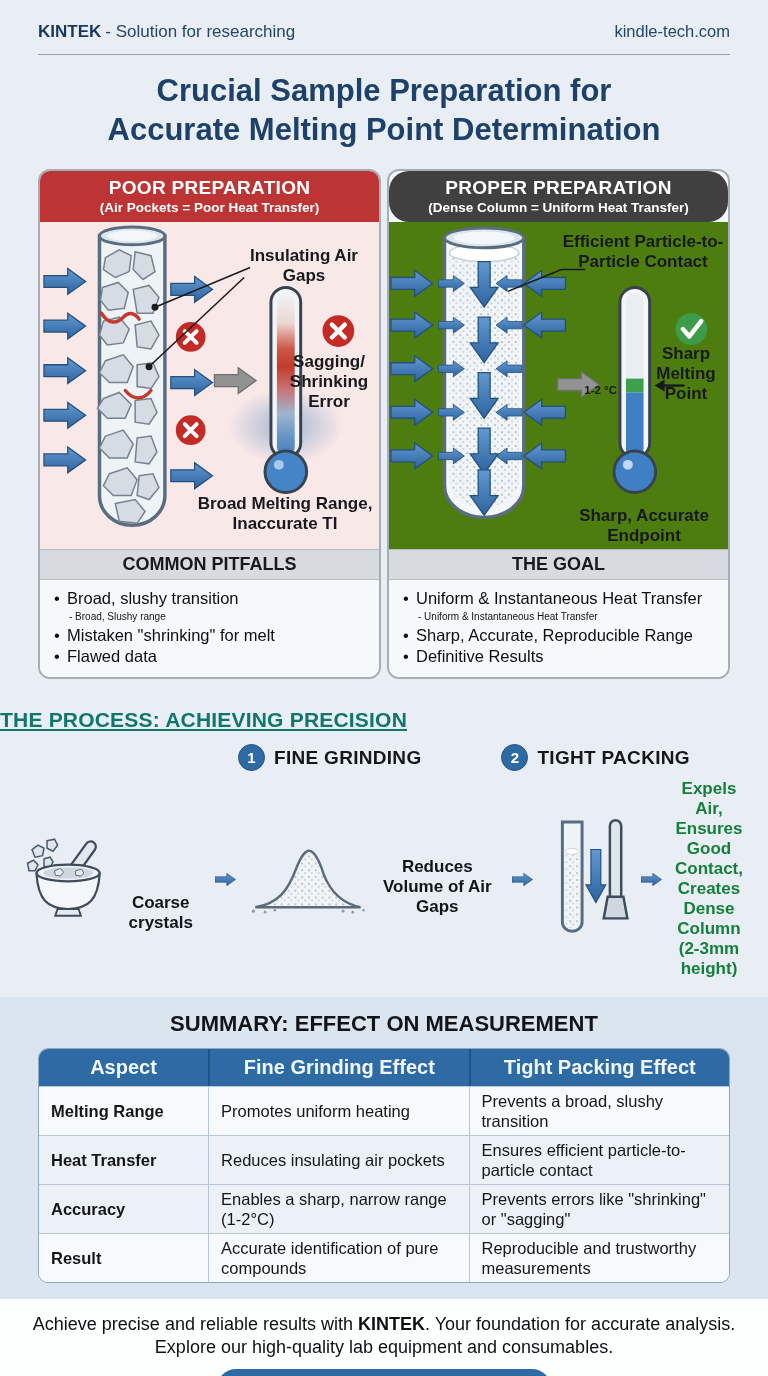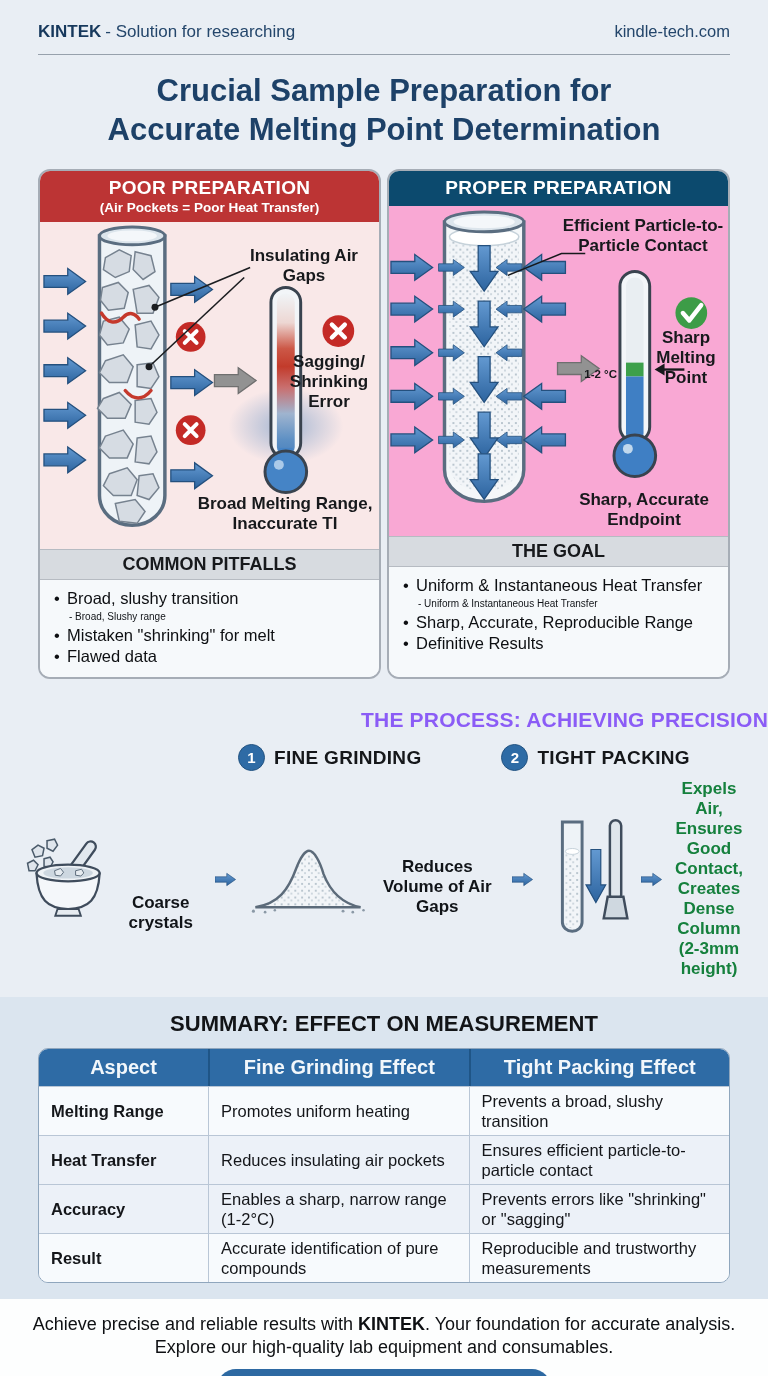--- a/index.html
+++ b/index.html
@@ -14,45 +14,45 @@
   .site { font-size: 16.5px; color: #24466b; }
 
   
   .main-title { margin-top: 16px; text-align: center; color: #1d4168; font-size: 31px; line-height: 39px; font-weight: 800; }
 
   
   .panels { margin: 20px 38px 9px; display: flex; gap: 6px; }
   .panel { flex: 1; height: 510px; border: 2px solid #a6adb6; border-radius: 12px; overflow: hidden; background: #f6f9fb; display: flex; flex-direction: column; }
   .panel-header { padding: 6px 4px 7px; text-align: center; color: #fff; }
   .panel-header.red { background: #bc3434; }
-  .panel-header.green { background: #0c4a6e; }
+  .panel-header.green { background: #404040; border-radius: 20px; }
   .panel-title { font-size: 19px; font-weight: 800; letter-spacing: .3px; }
   .panel-sub { font-size: 13.5px; font-weight: 700; margin-top: 1px; }
   .panel-art { position: relative; height: 330px; }
   .panel-art.pink { background: #f9e8e8; }
-  .panel-art.greenish { background: #f9a8d4; }
+  .panel-art.greenish { background: #4d7c0f; }
   .panel-art svg { position: absolute; inset: 0; }
   .art-label { position: absolute; text-align: center; font-weight: 700; color: #17191c; font-size: 17px; line-height: 20px; }
   .lab-airgaps { left: 196px; top: 24px; width: 136px; }
   .lab-sagging { right: 3px; top: 130px; width: 94px; }
   .lab-sagging span { display: block; }
   .lab-broad { left: 150px; top: 272px; width: 190px; }
   .lab-contact { left: 170px; top: 10px; width: 168px; }
   .lab-range { left: 166px; top: 158px; width: 62px; font-size: 11.5px; text-align: right; }
   .lab-sharp { right: 2px; top: 122px; width: 80px; }
   .lab-endpoint { left: 183px; top: 284px; width: 144px; }
   .panel-band { background: #d7dbe0; border-top: 1.5px solid #b6bbc2; border-bottom: 1.5px solid #b6bbc2; text-align: center; font-size: 18px; font-weight: 800; padding: 4px 0; color: #17191c; }
   .panel-bullets { background: #f6f9fb; padding: 8px 10px 10px 14px; flex: 1; }
   .panel-bullets ul { list-style: none; }
   .panel-bullets li { font-size: 16.5px; line-height: 21px; color: #0d0f12; padding-left: 13px; position: relative; }
   .panel-bullets li::before { content: "•"; position: absolute; left: 0; top: 0; }
   .sub-bullet { font-size: 10px; line-height: 16px; margin-left: 2px; color: #111418; }
 
   
-  .process-title { margin-top: 20px; text-align: right; font-size: 21px; font-weight: 800; color: #8b5cf6; letter-spacing: .2px; }
+  .process-title { margin-top: 20px; text-align: left; font-size: 21px; font-weight: 800; color: #0f766e; letter-spacing: .2px; text-decoration: underline; }
   .steps { display: flex; margin: 12px 38px 0; align-items: center; }
   .step { display: flex; align-items: center; gap: 9px; }
   .step1 { margin-left: 200px; }
   .step2 { margin-left: 80px; }
   .step-num { width: 27px; height: 27px; border-radius: 50%; background: #2e6ba5; border: 1.5px solid #235381; color: #fff; font-weight: 800; font-size: 15px; display: flex; align-items: center; justify-content: center; flex: 0 0 auto; }
   .step-label { font-size: 19px; font-weight: 800; color: #15171a; letter-spacing: .3px; }
   .process-row { display: flex; align-items: center; justify-content: center; margin: 8px 20px 0; gap: 7px; }
   .proc-item { display: flex; flex-direction: row; align-items: flex-end; }
   .proc-caption { margin-top: 3px; font-size: 17px; font-weight: 700; color: #111418; text-align: center; }
   .cap-reduces { width: 135px; }
@@ -230,20 +230,21 @@
           </li>
           <li>Mistaken "shrinking" for melt</li>
           <li>Flawed data</li>
         </ul>
       </div>
     </div>
 
     <div class="panel">
       <div class="panel-header green">
         <div class="panel-title">PROPER PREPARATION</div>
+        <div class="panel-sub">(Dense Column = Uniform Heat Transfer)</div>
       </div>
       <div class="panel-art greenish">
         <svg viewBox="0 0 342 330">
 
           <g>
             <path d="M56,16 h80 v250 a40,32 0 0 1 -80,0 z" fill="#f4f7f9" stroke="#5a6d80" stroke-width="3.5"></path>
             <path d="M61,30 h70 v232 a35,26 0 0 1 -70,0 z" fill="url(#pDots)"></path>
             <ellipse cx="96" cy="31" rx="35" ry="9" fill="#ffffff" stroke="#c6d2da" stroke-width="1.5"></ellipse>
             <ellipse cx="96" cy="16" rx="40" ry="10" fill="#dce5ec" stroke="#5a6d80" stroke-width="3"></ellipse>
             <ellipse cx="96" cy="16" rx="31" ry="6.5" fill="#f4f7fa"></ellipse>

